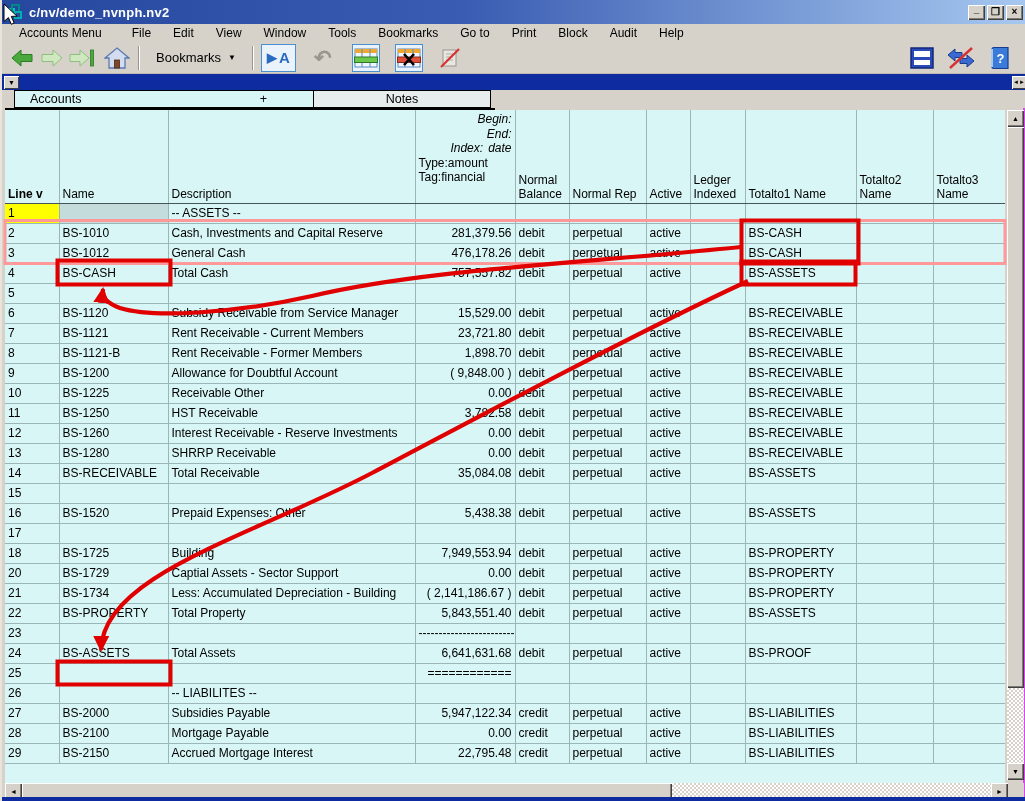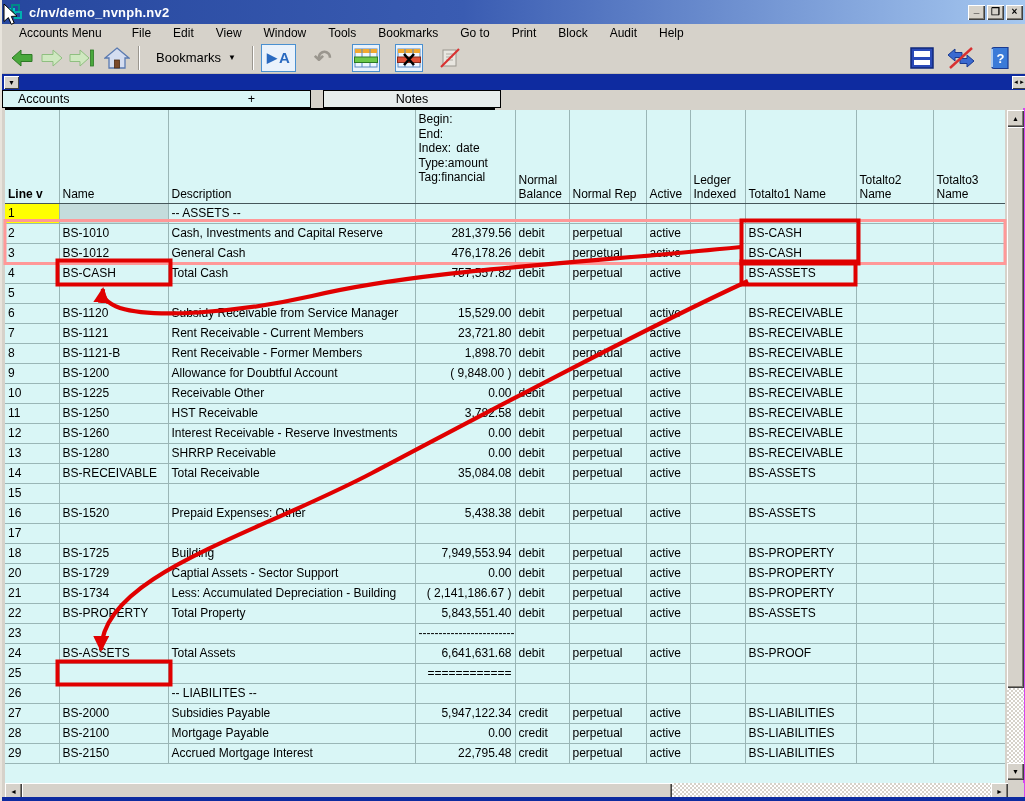--- a/index.html
+++ b/index.html
@@ -41,38 +41,38 @@
     display:flex; align-items:center; color:#fff;}
   .infobar .dd-btn{width:15px; height:13px; margin-left:2px; background:var(--face); box-shadow:inset 1px 1px 0 #fff, inset -1px -1px 0 #404040;
     color:#000; font-size:7px; text-align:center; line-height:13px;}
   .infobar .path{font-size:12.5px; font-weight:bold; margin-left:6px; letter-spacing:.1px;}
   .infobar .resize-handle{margin-left:auto; margin-right:1px; width:14px; height:13px; background:var(--face);
     box-shadow:inset 1px 1px 0 #fff, inset -1px -1px 0 #404040; color:#000; font-size:6px; text-align:center; line-height:13px;}
 
   
   .tabstrip{position:absolute; left:0; top:90px; width:1025px; height:18px; background:var(--face);}
   .tab{position:absolute; top:0; height:18px; border:1px solid #000; font-size:12.5px; display:flex; align-items:center;}
-  .tab-accounts{left:0; width:309px; background:var(--cell); padding-left:15px;}
+  .tab-accounts{left:12px; width:309px; background:var(--cell); padding-left:15px;}
   .tab-accounts .plus{margin-left:auto; margin-right:55px;}
-  .tab-notes{left:321px; width:178px; background:#e7edec; justify-content:center;}
+  .tab-notes{left:311px; width:178px; background:#e7edec; justify-content:center;}
   .tab-underline{position:absolute; left:3px; top:108px; width:490px; height:2px; background:#000;}
 
   
   .table-wrap{position:absolute; left:3px; top:110px; width:1000px; height:673px; overflow:hidden; background:var(--cell);}
   table{border-collapse:collapse; table-layout:fixed; width:1000px;}
   th,td{border-right:1px solid var(--grid); overflow:hidden; white-space:nowrap; font-size:12px; font-weight:normal; color:#000; padding:0 3px;}
   thead th{height:93px; vertical-align:bottom; text-align:left; border-bottom:1px solid #45565a; background:var(--cell); padding-bottom:2px; white-space:normal; line-height:14px;}
   thead th.c0{font-weight:bold;}
   tbody td{height:20px; border-bottom:1px solid var(--grid); border-top:1px solid #f2fffe; background:var(--cell); line-height:18px;}
   td.c3{text-align:right;}
   td.sel-cell{background:#ffff00;}
   td.sel-row{background:#c4dcdc;}
   .begin-hdr{vertical-align:top !important; padding-top:2px; line-height:14.5px;}
   .hdr-line{display:flex; justify-content:flex-start;}
-  .hdr-line.inline{justify-content:flex-start; gap:5px;}
+  .hdr-line.inline{justify-content:flex-end; gap:5px;font-style:italic;}
 
   
   .dither{background-color:#fff;
     background-image:linear-gradient(45deg,var(--face) 25%,transparent 25%,transparent 75%,var(--face) 75%),
                      linear-gradient(45deg,var(--face) 25%,transparent 25%,transparent 75%,var(--face) 75%);
     background-size:4px 4px; background-position:0 0,2px 2px;}
   .sbtn,.sthumb{background:var(--face); box-shadow:inset 1px 1px 0 #fff, inset -1px -1px 0 #404040, inset -2px -2px 0 #807c74;}
   .vscroll{position:absolute; left:1005px; top:110px; width:17px; height:670px;}
   .vscroll .up{position:absolute; top:0; left:0; width:17px; height:17px;}
   .vscroll .thumb{position:absolute; top:17px; left:0; width:17px; height:561px;}

